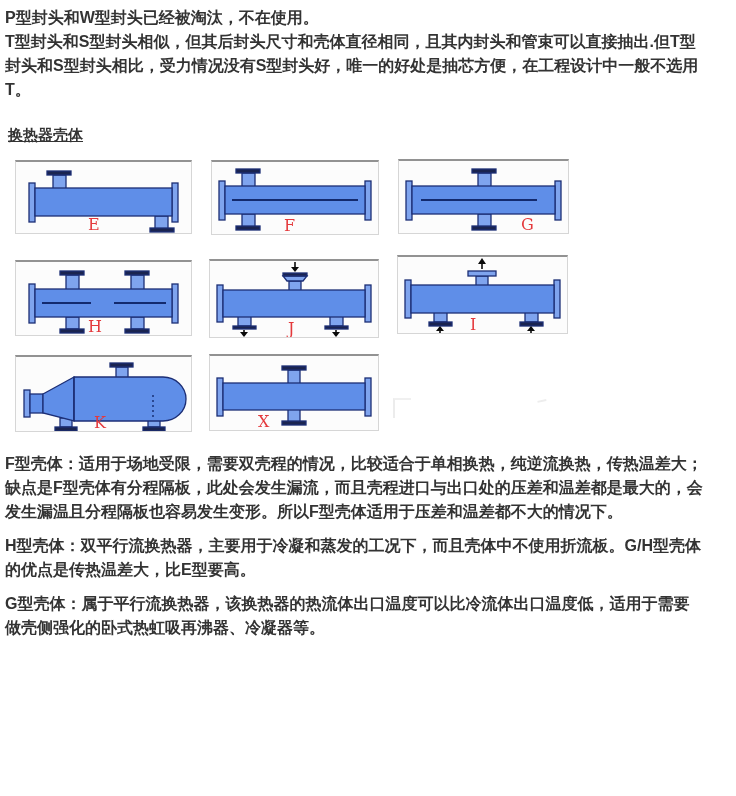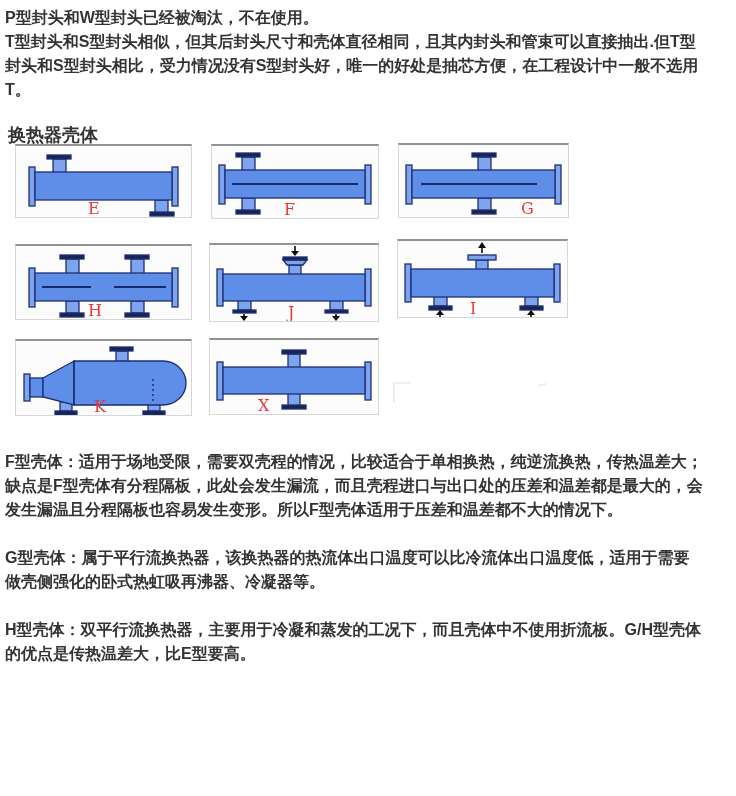--- a/index.html
+++ b/index.html
@@ -1,42 +1,42 @@
 <!DOCTYPE html>
 <html><head>
 <meta charset="utf-8">
 <style>
   html,body{margin:0;padding:0;background:#ffffff;}
   body{width:736px;font-family:"Liberation Sans","DejaVu Sans",sans-serif;color:#333333;}
   .doc{padding:6px 0 8px 5px;}
   .para{width:698px;margin:0;font-size:16px;line-height:24px;font-weight:600;
         word-break:break-all;white-space:normal;}
   .para.gap{}
-  .fig-heading{margin:24px 0 0 3px;font-size:18px;line-height:18px;font-weight:700;}
+  .fig-heading{margin:24px 0 16px 3px;font-size:15px;line-height:18px;font-weight:700;text-decoration:underline;}
   .figure{position:relative;width:736px;height:282px;margin-top:0;}
   .shellbox{position:absolute;background:#fcfcfc;border:1px solid #d6d6d6;
             border-top:2px solid #929292;box-sizing:border-box;overflow:hidden;}
   .shellbox svg{display:block;}
   .shell-label{position:absolute;bottom:0px;font-family:"DejaVu Serif","Liberation Serif",serif;
                font-size:16px;line-height:17px;color:#e4393c;}
   .box-e{left:10px;top:0;width:177px;height:74px;}
   .box-f{left:206px;top:0;width:168px;height:75px;}
   .box-g{left:393px;top:-1px;width:171px;height:75px;}
   .box-h{left:10px;top:100px;width:177px;height:76px;}
   .box-j{left:204px;top:99px;width:170px;height:79px;}
   .box-i{left:392px;top:95px;width:171px;height:79px;}
   .box-k{left:10px;top:195px;width:177px;height:77px;}
   .box-x{left:204px;top:194px;width:170px;height:77px;}
   .lbl-e{left:72px;} .lbl-f{left:72px;} .lbl-g{left:122px;} .lbl-h{left:72px;}
   .lbl-j{left:78px;} .lbl-i{left:72px;} .lbl-k{left:78px;} .lbl-x{left:48px;}
   .artifact1{position:absolute;left:388px;top:238px;width:16px;height:18px;
              border-left:2px solid #ececec;border-top:2px solid #f0f0f0;}
   .artifact2{position:absolute;left:532px;top:236px;width:9px;height:4px;
              border-bottom:2px solid #ededed;transform:rotate(-12deg);}
-  .desc{margin-top:24px;}
+  .desc{margin-top:10px;}
   .desc.first{margin-top:0;}
 </style>
 </head>
 <body>
 
 <div class="doc">
 
   <p class="para">P型封头和W型封头已经被淘汰，不在使用。</p>
   <p class="para gap">T型封头和S型封头相似，但其后封头尺寸和壳体直径相同，且其内封头和管束可以直接抽出.但T型封头和S型封头相比，受力情况没有S型封头好，唯一的好处是抽芯方便，在工程设计中一般不选用T。</p>
 
@@ -196,16 +196,16 @@
         </g>
       </svg>
       <span class="shell-label lbl-x">X</span>
     </div>
 
     <div class="artifact1"></div>
     <div class="artifact2"></div>
   </div>
 
   <p class="para desc">F型壳体：适用于场地受限，需要双壳程的情况，比较适合于单相换热，纯逆流换热，传热温差大；缺点是F型壳体有分程隔板，此处会发生漏流，而且壳程进口与出口处的压差和温差都是最大的，会发生漏温且分程隔板也容易发生变形。所以F型壳体适用于压差和温差都不大的情况下。</p>
+  <p class="para desc">H型壳体：双平行流换热器，主要用于冷凝和蒸发的工况下，而且壳体中不使用折流板。G/H型壳体的优点是传热温差大，比E型要高。</p>
   <p class="para desc">G型壳体：属于平行流换热器，该换热器的热流体出口温度可以比冷流体出口温度低，适用于需要做壳侧强化的卧式热虹吸再沸器、冷凝器等。</p>
-  <p class="para desc">H型壳体：双平行流换热器，主要用于冷凝和蒸发的工况下，而且壳体中不使用折流板。G/H型壳体的优点是传热温差大，比E型要高。</p>
 
 </div>
 
 </body></html>

